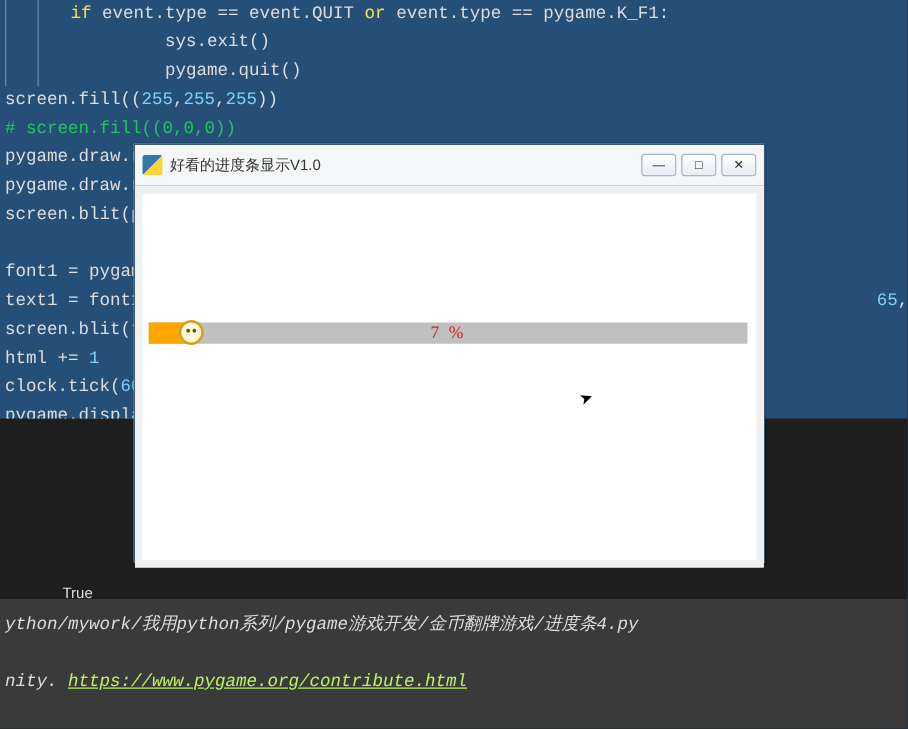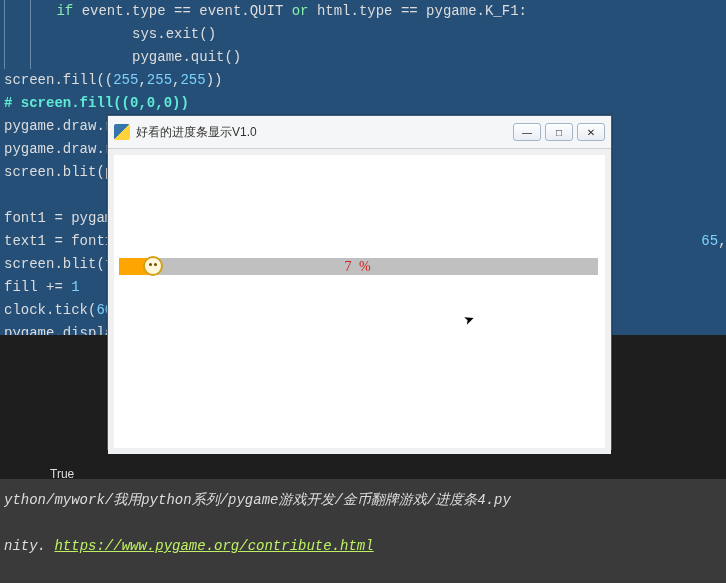--- a/index.html
+++ b/index.html
@@ -13,22 +13,22 @@
   
   .editor {
     background:#264f78; 
     padding:0 4px;
     height:335px;
     overflow:hidden;
     position:relative;
   }
   .editor .line { white-space:pre; }
   .guide { display:inline-block; width:1px; height:23px; background:#6a8aab; vertical-align:top; }
-  .kw { color:#86efac; }
-  .cm { color:#5eead4;font-weight:bold; }
+  .kw { color:#fde047; }
+  .cm { color:#22c55e; }
   .num { color:#7dd3fc; }
 
   .dark-strip { height:144px; background:#1e1e1e; color:#eee; padding:0 4px; position:relative; }
   .truebox { position:absolute; left:2px; top:128px; color:#ddd; font-size:12px; font-family:sans-serif;margin-left:48px; }
 
   .terminal {
     background:#3a3a3a; color:#ddd; height:104px;
     padding:10px 4px; overflow:hidden;font-style:italic;
   }
   .terminal .tline { white-space:pre; }
@@ -97,33 +97,33 @@
   .cursor-arrow {
     position:absolute; left:351px; top:155px;
     font-size:18px; color:#000;
     transform:rotate(-20deg);
   }
 </style>
 </head>
 <body>
 
 <div class="editor">
-  <div class="line"><span class="guide"></span>   <span class="guide"></span>   <span class="kw">if</span><span> event.type == event.QUIT </span><span class="kw">or</span><span> html.type == pygame.K_F1:</span></div>
+  <div class="line"><span class="guide"></span>   <span class="guide"></span>   <span class="kw">if</span><span> event.type == event.QUIT </span><span class="kw">or</span><span> event.type == pygame.K_F1:</span></div>
   <div class="line"><span class="guide"></span>   <span class="guide"></span><span>            sys.exit()</span></div>
   <div class="line"><span class="guide"></span>   <span class="guide"></span><span>            pygame.quit()</span></div>
   <div class="line"><span>screen.fill((</span><span class="num">255</span><span>,</span><span class="num">255</span><span>,</span><span class="num">255</span><span>))</span></div>
   <div class="line cm"># screen.fill((0,0,0))</div>
   <div class="line">pygame.draw.re</div>
   <div class="line">pygame.draw.re</div>
   <div class="line">screen.blit(pa</div>
   <div class="line"> </div>
   <div class="line">font1 = pygame</div>
   <div class="line"><span>text1 = font1.</span>                                                                     <span class="num">65</span><span>,</span></div>
   <div class="line">screen.blit(te</div>
-  <div class="line"><span>fill += </span><span class="num">1</span></div>
+  <div class="line"><span>html += </span><span class="num">1</span></div>
   <div class="line"><span>clock.tick(</span><span class="num">600</span></div>
   <div class="line">pygame.displa</div>
 </div>
 
 <div class="dark-strip">
   <div class="truebox">True</div>
 </div>
 
 <div class="terminal">
   <div class="tline">ython/mywork/我用python系列/pygame游戏开发/金币翻牌游戏/进度条4.py</div>

